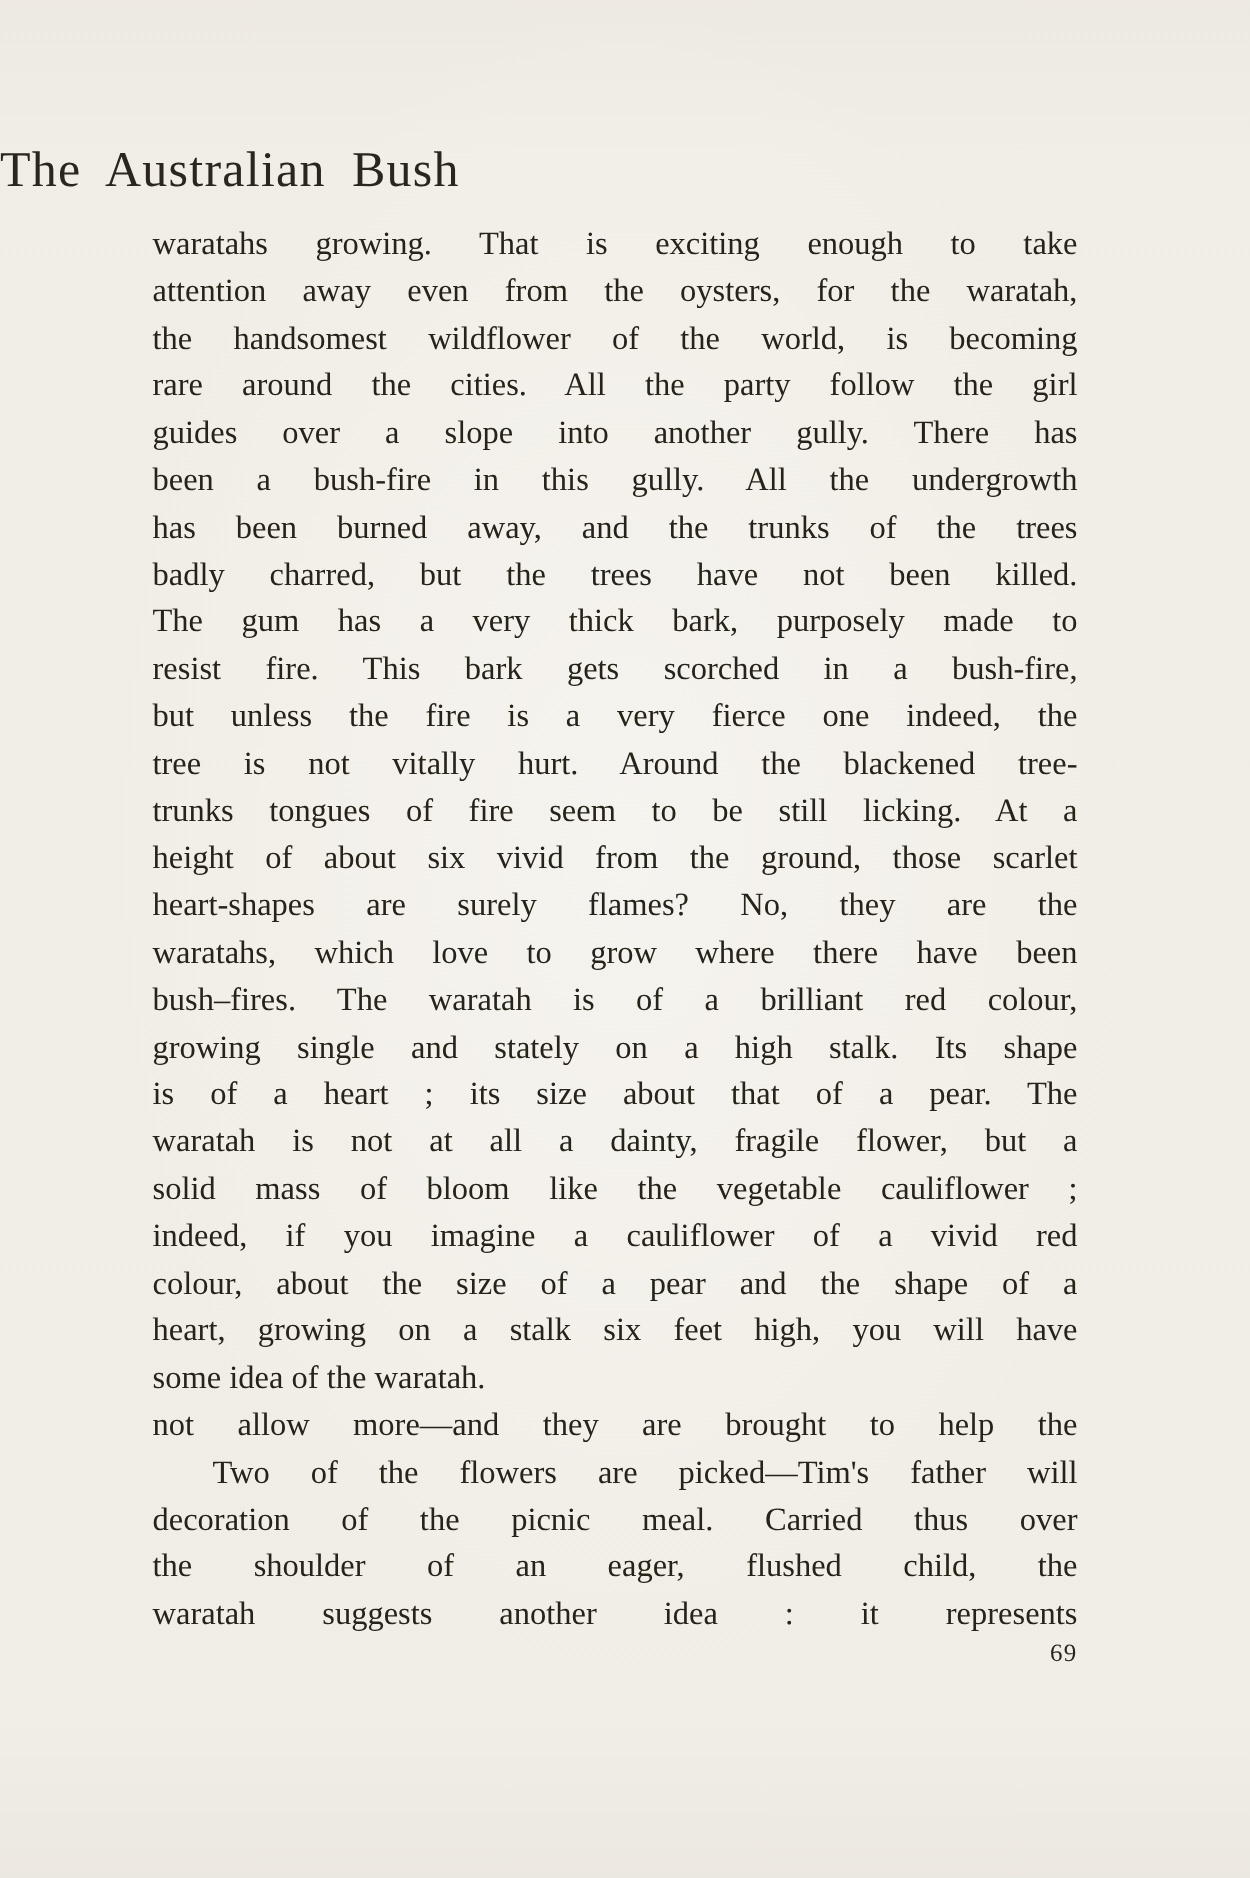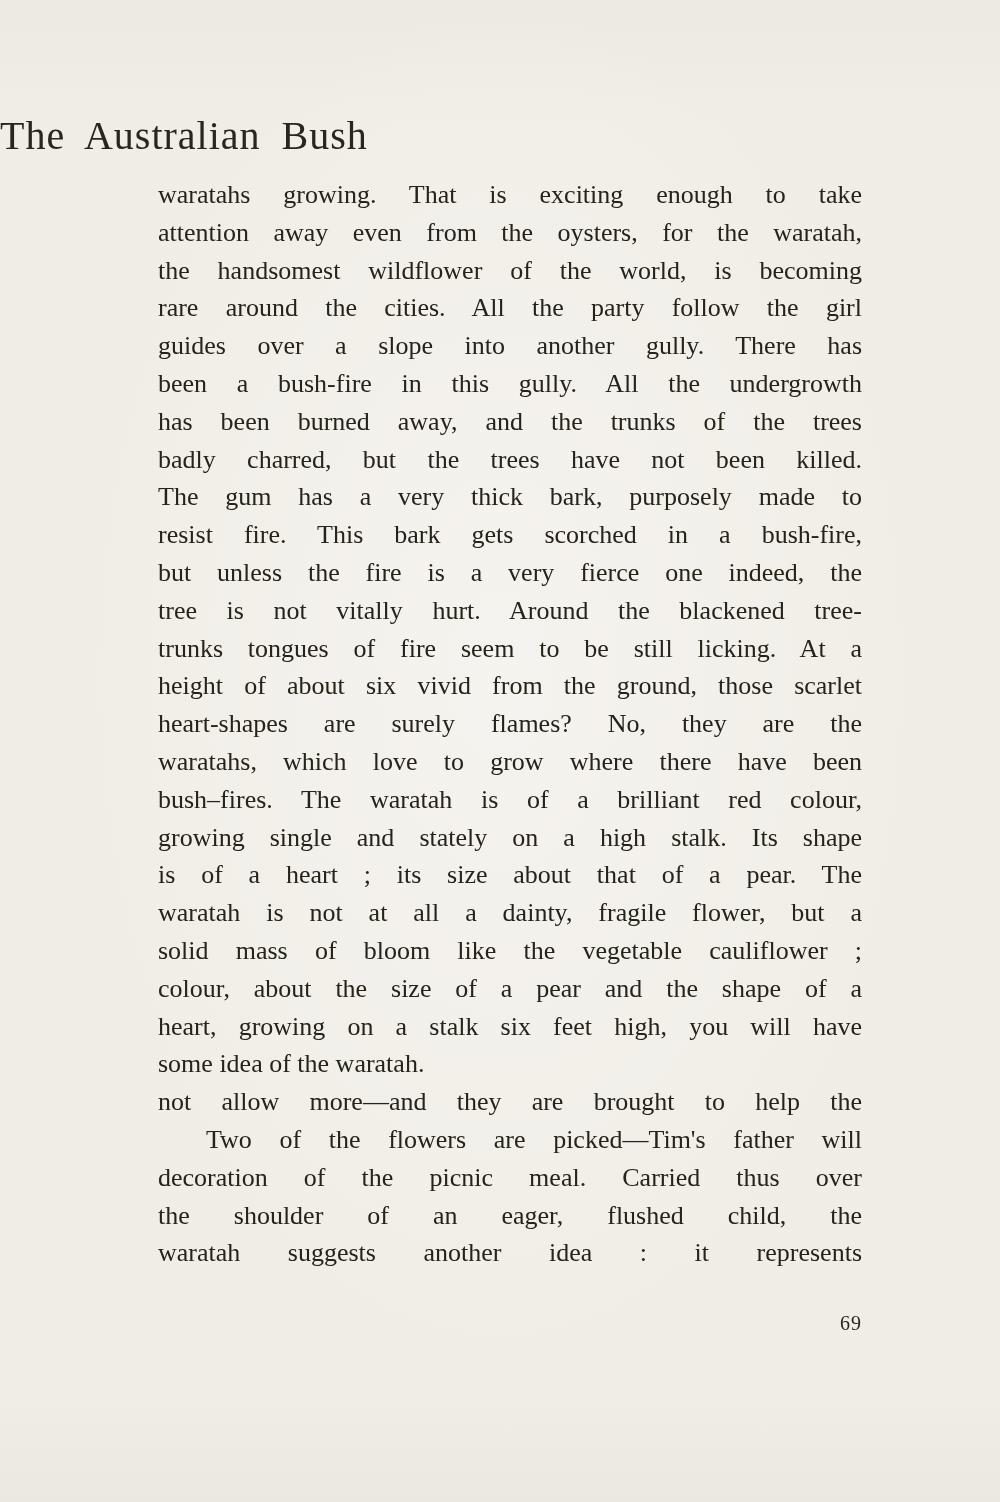--- a/index.html
+++ b/index.html
@@ -38,21 +38,20 @@
     width: 740px;
     font-size: 26px;
     line-height: 37.8px;
   }
   .paragraph { margin: 0; }
   .line {
     text-align: justify;
     text-align-last: justify;
     text-justify: inter-word;
     white-space: normal;
-    margin-left: 36px;
   }
   .line.last {
     text-align-last: left;
   }
   .line.indent {
     text-indent: 48px;
   }
   .page-number {
     position: absolute;
     top: 1312px;
@@ -86,20 +85,21 @@
         <div class="line">tree is not vitally hurt.  Around the blackened tree-</div>
         <div class="line">trunks tongues of fire seem to be still licking.  At a</div>
         <div class="line">height of about six vivid from the ground, those scarlet</div>
         <div class="line">heart-shapes are surely flames?  No, they are the</div>
         <div class="line">waratahs, which love to grow where there have been</div>
         <div class="line">bush–fires.  The waratah is of a brilliant red colour,</div>
         <div class="line">growing single and stately on a high stalk.  Its shape</div>
         <div class="line">is of a heart ; its size about that of a pear.  The</div>
         <div class="line">waratah is not at all a dainty, fragile flower, but a</div>
         <div class="line">solid mass of bloom like the vegetable cauliflower ;</div>
+        <div class="line">indeed, if you imagine a cauliflower of a vivid red</div>
         <div class="line">colour, about the size of a pear and the shape of a</div>
         <div class="line">heart, growing on a stalk six feet high, you will have</div>
         <div class="line last">some idea of the waratah.</div>
       </div>
       <div class="paragraph">
         <div class="line">not allow more—and they are brought to help the</div>
         <div class="line indent">Two of the flowers are picked—Tim's father will</div>
         <div class="line">decoration of the picnic meal.  Carried thus over</div>
         <div class="line">the shoulder of an eager, flushed child, the</div>
         <div class="line">waratah suggests another idea :  it represents</div>

